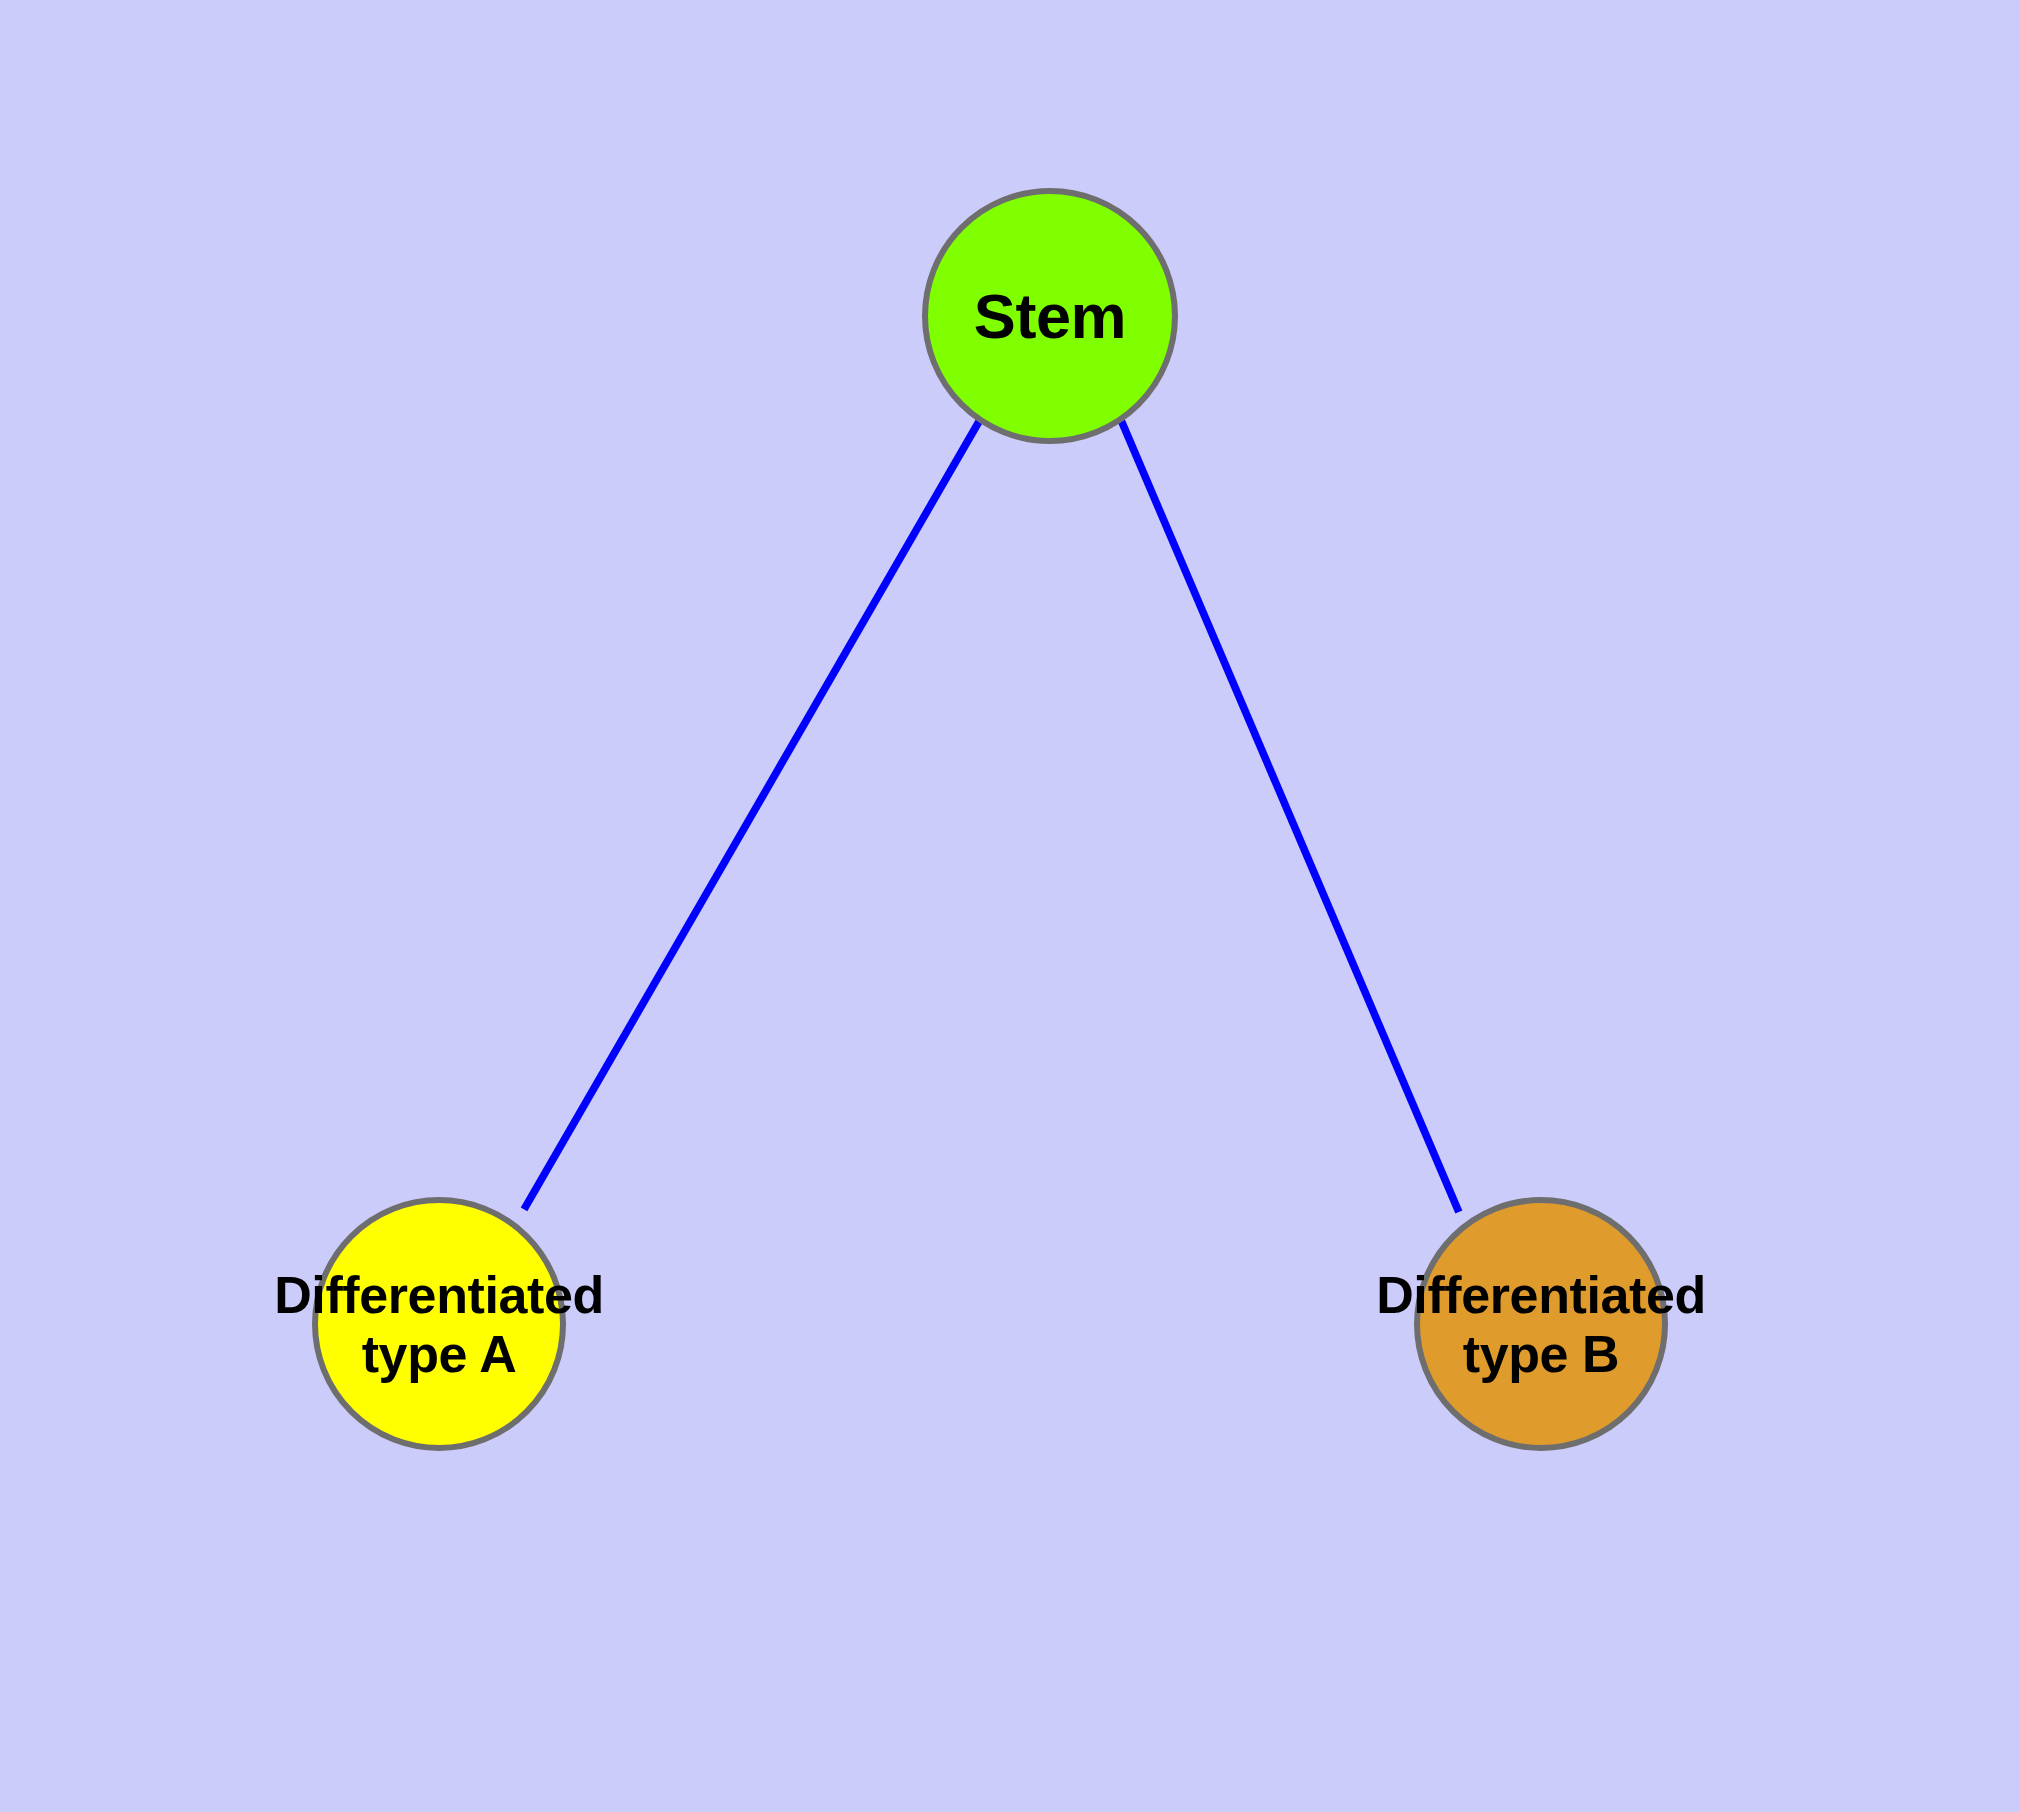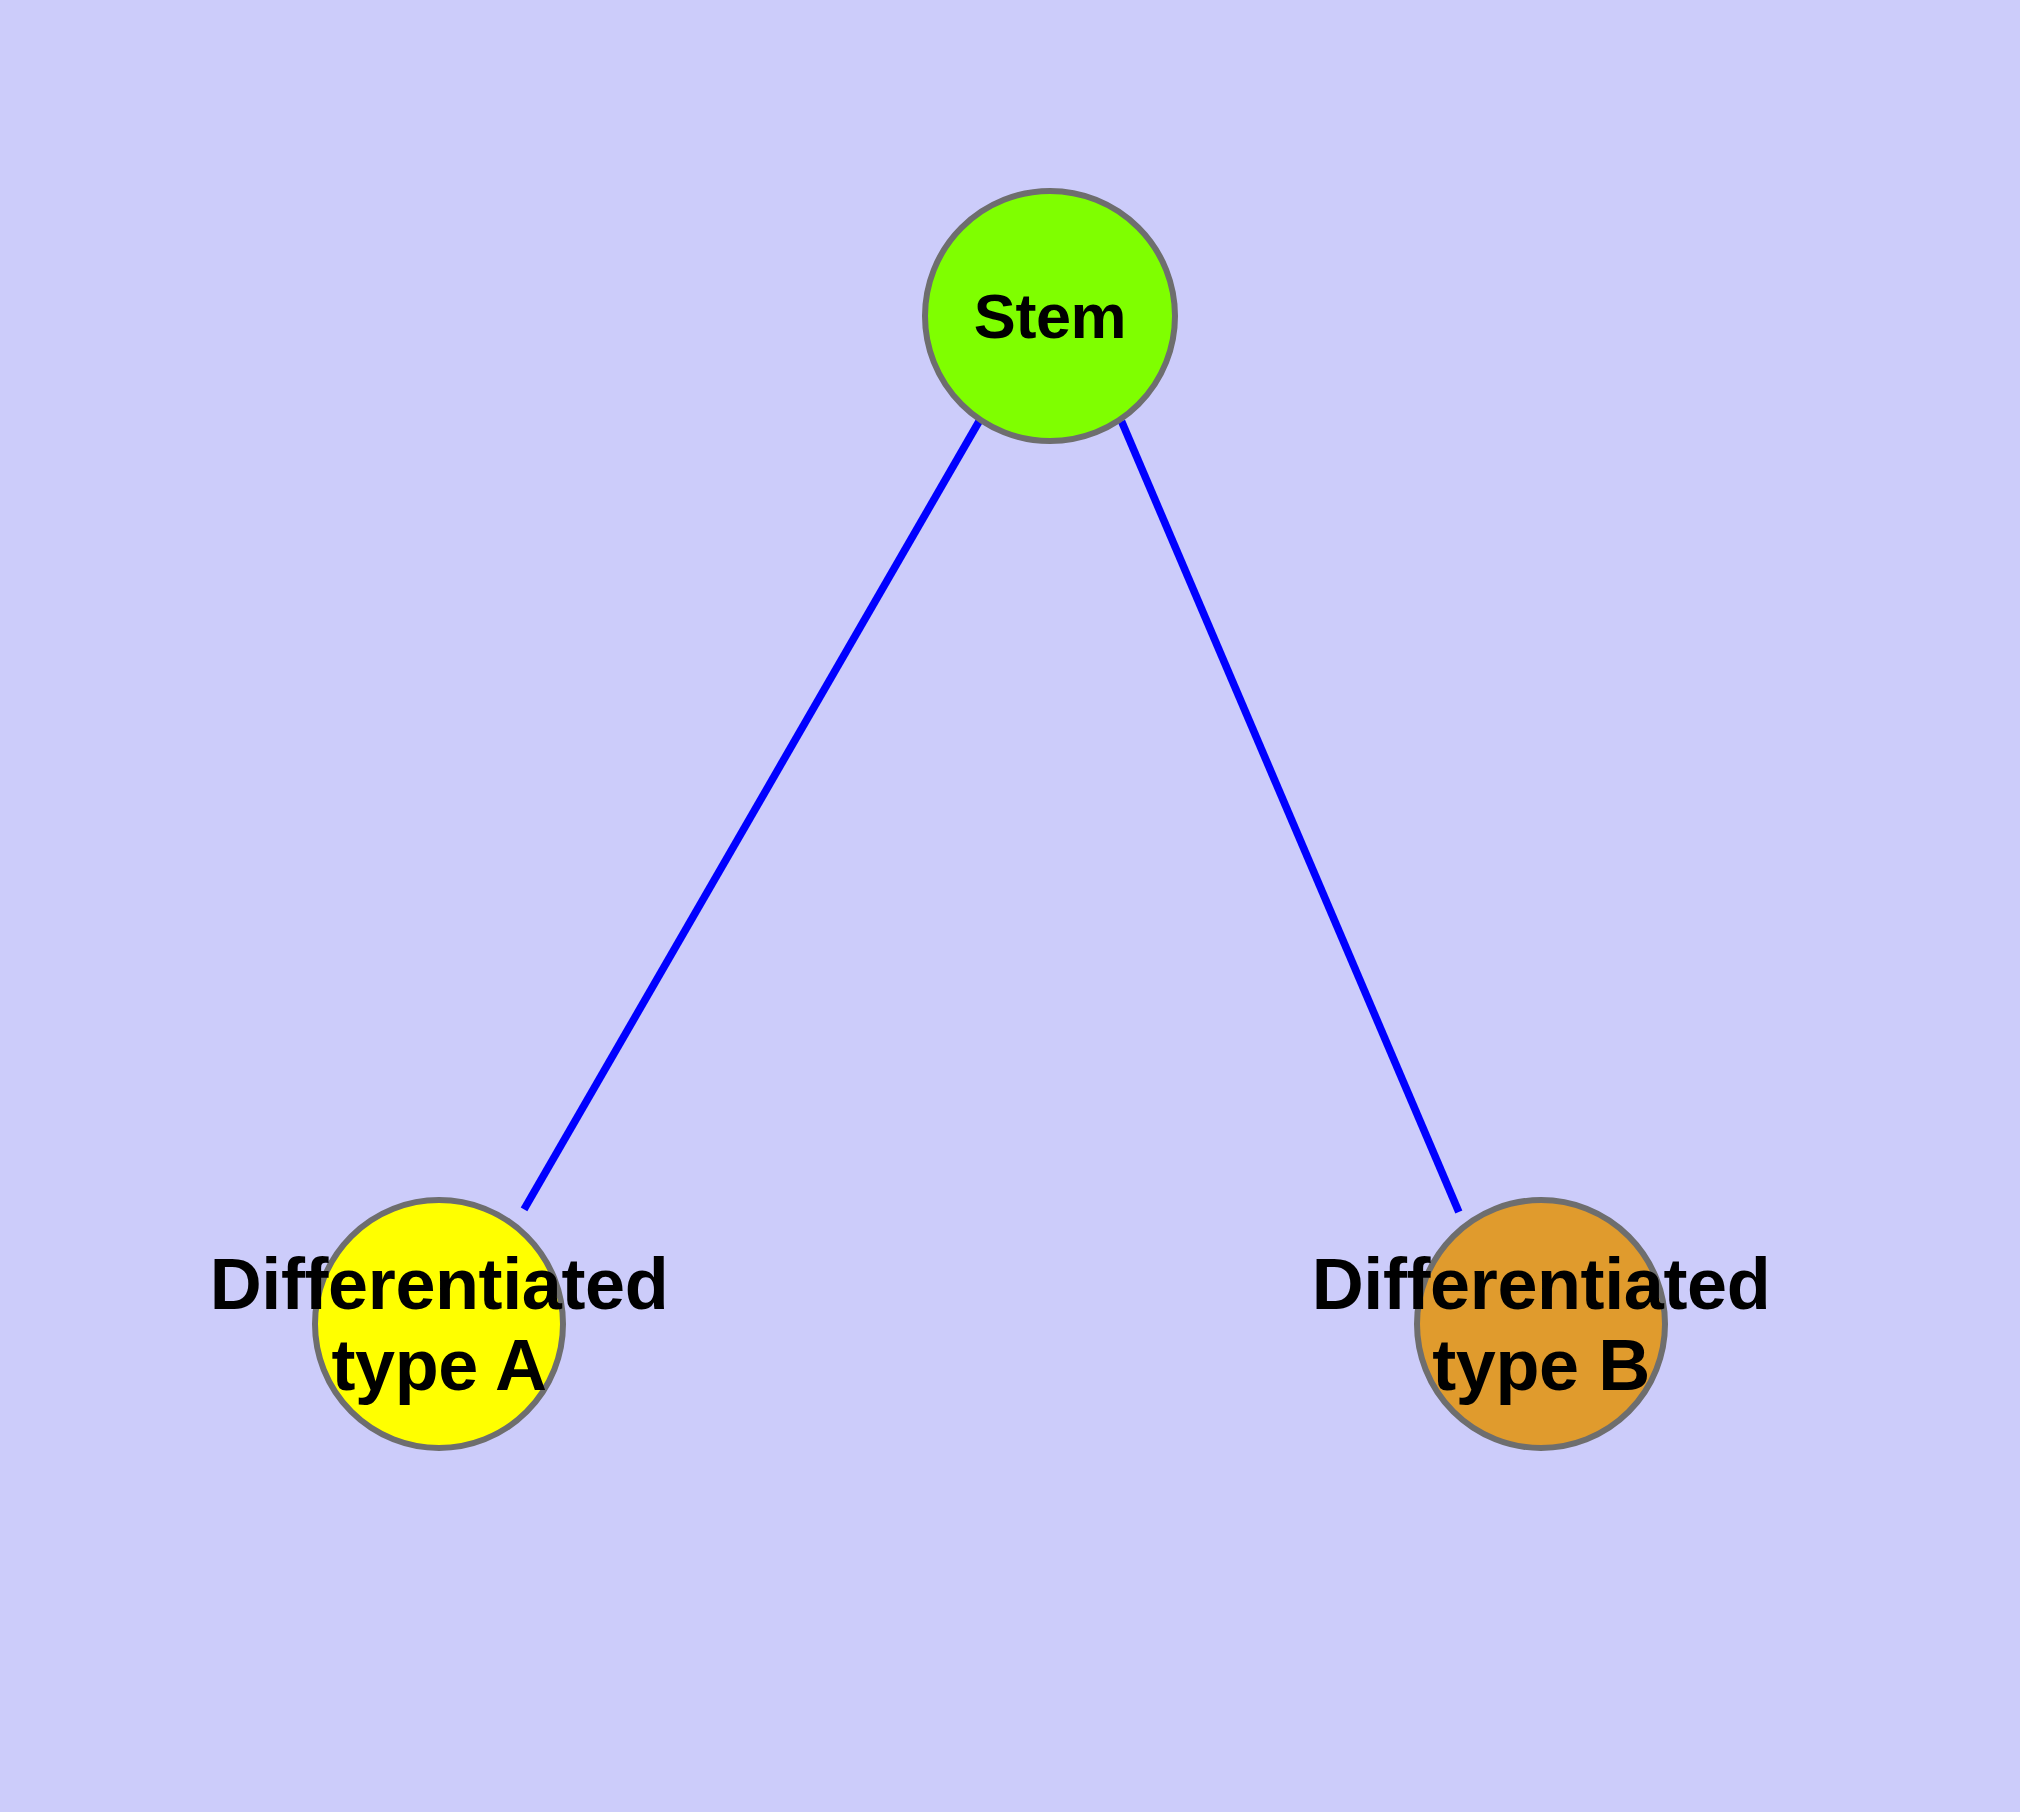--- a/index.html
+++ b/index.html
@@ -82,21 +82,21 @@
     white-space: pre-line;
     line-height: 1.12;
     letter-spacing: -0.4px;
   }
 
   .label-stem {
     font-size: 63px;
   }
 
   .label-leaf {
-    font-size: 72px;
+    font-size: 52px;
   }
 </style>
 </head>
 <body style="background: rgb(204, 204, 250);">
 
 <div id="graph-canvas" style="width: 1630px; height: 1812px; background: rgb(204, 204, 250);">
 
   <svg id="edge-layer" viewBox="0 0 2384 2138" width="2021" height="1812" xmlns="http://www.w3.org/2000/svg">
     <line x1="1155" y1="497" x2="618" y2="1427" stroke="#0000ff" stroke-width="9" stroke-linecap="butt"></line>
     <line x1="1323" y1="497" x2="1721" y2="1430" stroke="#0000ff" stroke-width="9" stroke-linecap="butt"></line>

